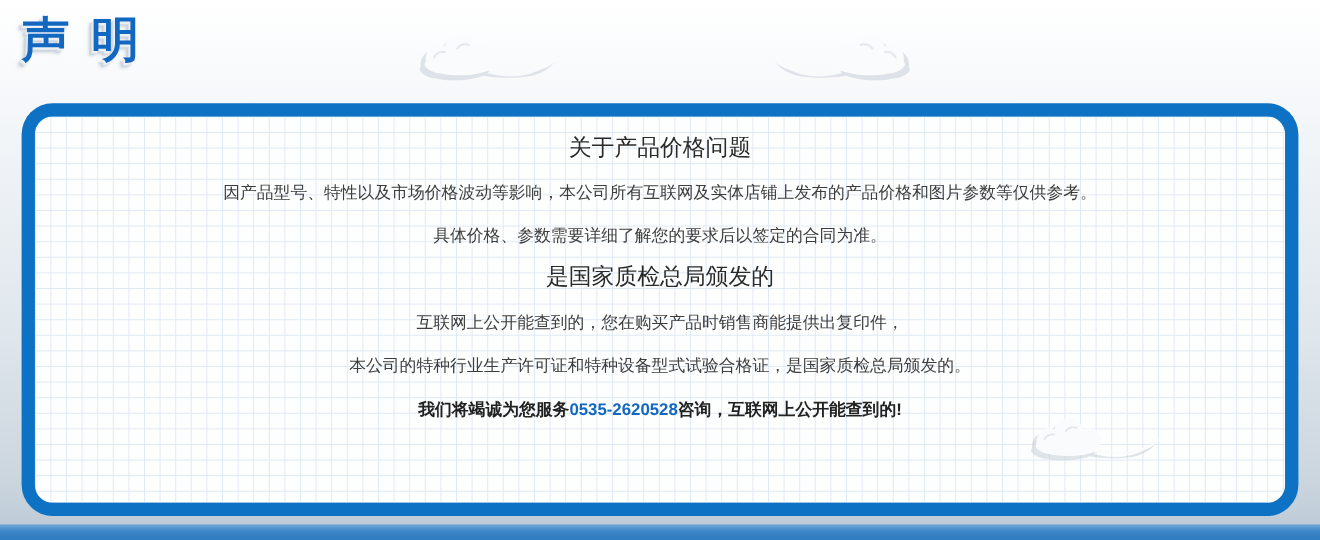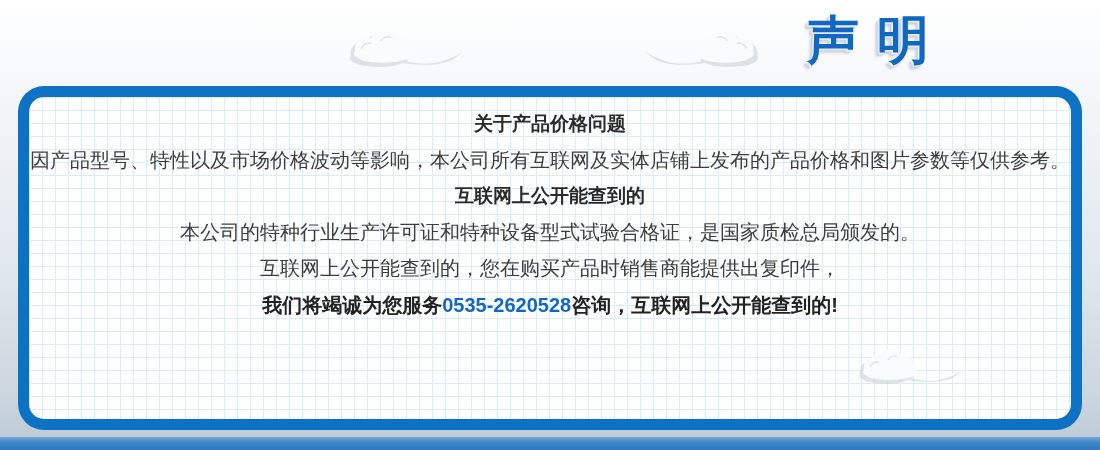--- a/index.html
+++ b/index.html
@@ -9,21 +9,21 @@
   }
   .page{
     position:relative;width:1100px;height:450px;
     background:linear-gradient(180deg,#ffffff 0%,#fbfcfd 8%,#eef2f6 32%,#dfe6ec 62%,#ccd6df 88%,#bfccd7 97%);
   }
 
   
   .hero{position:absolute;left:0;top:0;width:1100px;height:86px;}
   .title{
     position:absolute;left:0;top:6px;width:947px;margin:0;
-    text-align:right;font-size:52px;font-weight:bold;
+    text-align:left;font-size:40px;font-weight:bold;
     letter-spacing:18px;padding-left:18px;box-sizing:border-box;
     color:#1268c0;
     text-shadow:-1px 1px 0 #eef1f4,-2px 2px 0 #dde3e9,-3px 3px 1px #c9d1d9,-4px 4px 3px rgba(160,175,190,.55);
   }
   .cloud{position:absolute;}
   .cloud-left{left:343px;top:24px;width:132px;height:44px;}
   .cloud-right{left:633px;top:24px;width:132px;height:44px;transform:scaleX(-1);}
   .cloud-bottom{left:853px;top:344px;width:122px;height:41px;z-index:3;}
 
   
@@ -35,24 +35,24 @@
     width:100%;height:100%;box-sizing:border-box;border-radius:15px;
     background-color:#fdfefe;
     background-image:
       linear-gradient(#e0eaf4 1px,transparent 1px),
       linear-gradient(90deg,#e0eaf4 1px,transparent 1px);
     background-size:13px 13px;
     display:flex;flex-direction:column;align-items:center;
     padding-top:9px;
   }
   .line{
-    margin:0;line-height:36px;font-size:20px;color:#3d3d3d;
+    margin:0;line-height:36px;font-size:14px;color:#3d3d3d;
     text-align:center;white-space:nowrap;
   }
-  .heading{font-weight:bold;font-size:19px;color:#2a2a2a;}
+  .heading{font-weight:normal;font-size:19px;color:#2a2a2a;}
   .cta{font-weight:bold;color:#222222;line-height:38px;}
   .phone{color:#1268c0;}
 
   
   .bottom-strip{
     position:absolute;left:0;bottom:0;width:1100px;height:13px;
     background:linear-gradient(180deg,#74a7d8 0%,#3b86c8 45%,#2d7abe 100%);
   }
 </style>
 </head>
@@ -95,23 +95,24 @@
     <h1 class="title">声明</h1>
     <svg class="cloud cloud-right" viewBox="0 0 158 46">
         <use href="#cloud-shape"></use>
       </svg>
   </header>
 
   <section class="panel">
     <div class="panel-grid">
       <p class="line heading">关于产品价格问题</p>
       <p class="line">因产品型号、特性以及市场价格波动等影响，本公司所有互联网及实体店铺上发布的产品价格和图片参数等仅供参考。</p>
-      <p class="line heading">互联网上公开能查到的</p>
+      <p class="line">具体价格、参数需要详细了解您的要求后以签定的合同为准。</p>
+      <p class="line heading">是国家质检总局颁发的</p>
+      <p class="line">互联网上公开能查到的，您在购买产品时销售商能提供出复印件，</p>
       <p class="line">本公司的特种行业生产许可证和特种设备型式试验合格证，是国家质检总局颁发的。</p>
-      <p class="line">互联网上公开能查到的，您在购买产品时销售商能提供出复印件，</p>
       <p class="line cta"><span>我们将竭诚为您服务</span><span class="phone">0535-2620528</span><span>咨询，互联网上公开能查到的!</span></p>
     </div>
   </section>
 
   <svg class="cloud cloud-bottom" viewBox="0 0 158 46">
       <use href="#cloud-shape"></use>
     </svg>
 
   <div class="bottom-strip"></div>
 

